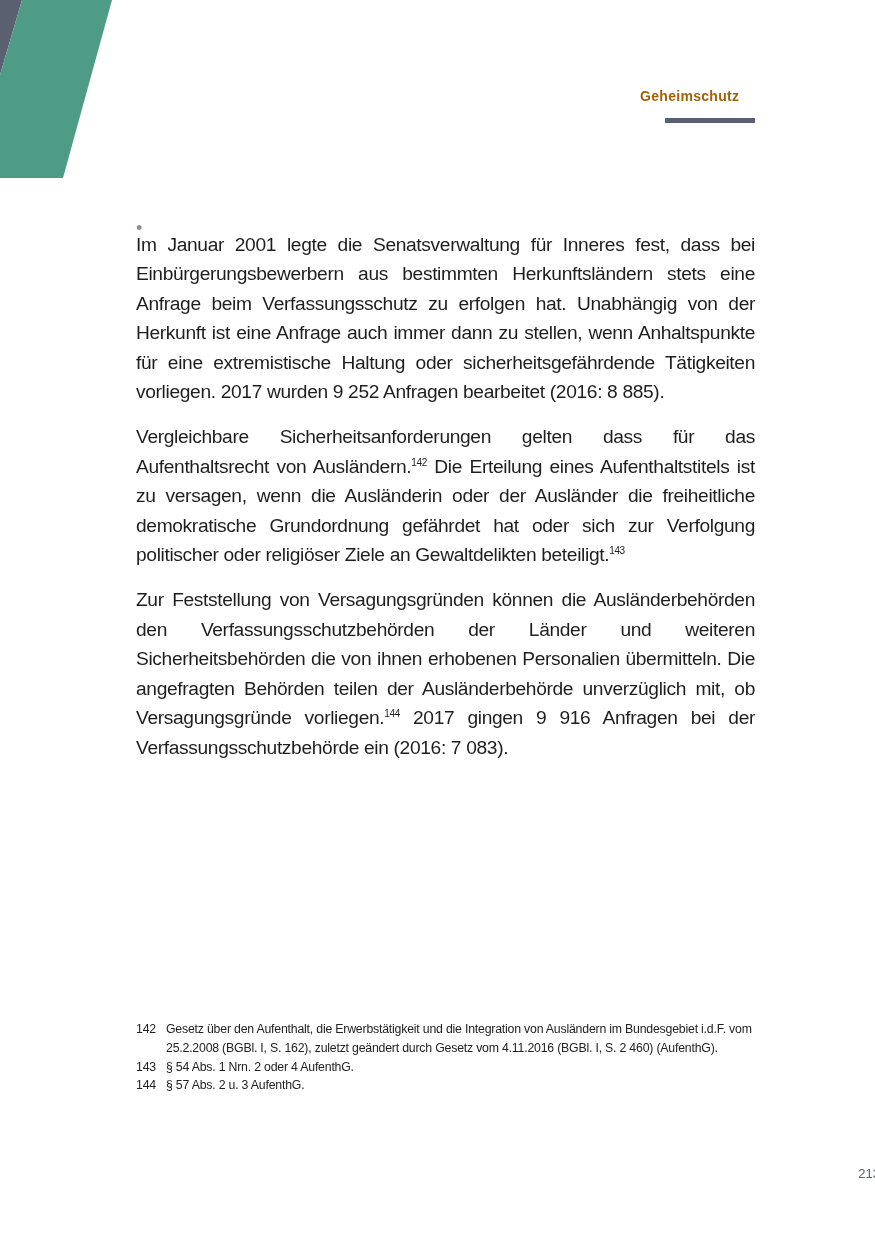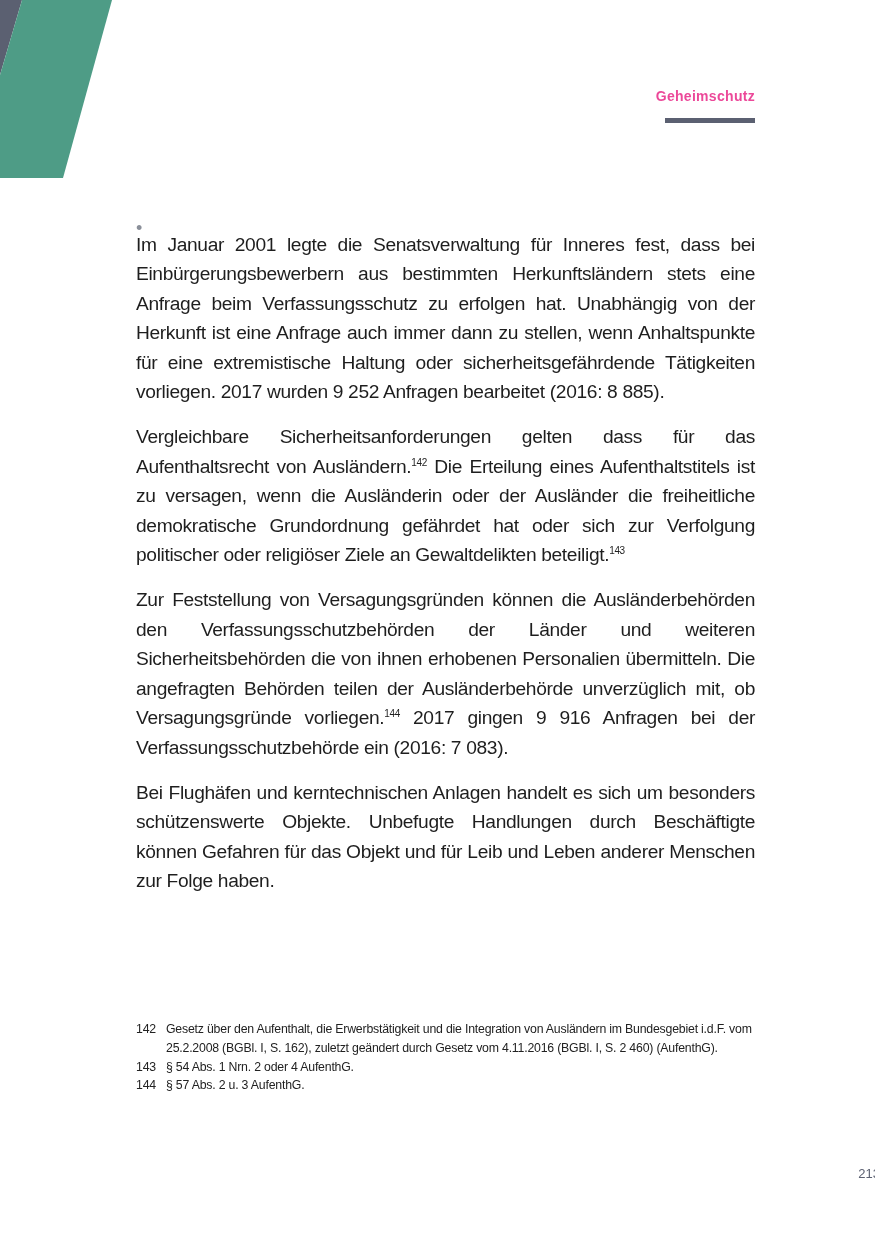--- a/index.html
+++ b/index.html
@@ -1,20 +1,20 @@
 <!DOCTYPE html>
 <html><head>
 <meta charset="utf-8">
 <style>
   html, body { margin: 0; padding: 0; background: #ffffff; }
   body { width: 875px; height: 1241px; position: relative; overflow: hidden;
          font-family: "Liberation Sans", sans-serif; color: #1e1e1e; }
   .deco { position: absolute; left: 0; top: 0; width: 120px; height: 180px; }
-  .running-head { position: absolute; left: 640px; top: 88px; width: 115px; text-align: right;
-                  font-size: 14px; font-weight: bold; color: #ec4899; letter-spacing: 0.3px; }
+  .running-head { position: absolute; left: 640px; top: 88px; width: 115px; text-align: left;
+                  font-size: 14px; font-weight: bold; color: #a16207; letter-spacing: 0.3px; }
   .head-rule { position: absolute; left: 665px; top: 118px; width: 90px; height: 5px; background: #5b6071; }
   .body { position: absolute; left: 136px; top: 214px; width: 619px; font-size: 19.2px;
           line-height: 29.4px; text-align: justify; letter-spacing: -0.35px; }
   .body p { margin: 8px 0 16px 0; }
   .bullet { position: relative; padding-left: 23px; margin-bottom: 16px; }
   .bullet-dot { position: absolute; left: 0; top: 0; color: #8a8f99; font-size: 18px; }
   sup { font-size: 10px; line-height: 0; vertical-align: 7px; }
   .footnotes { position: absolute; left: 136px; top: 1020px; width: 619px; font-size: 12.3px;
                line-height: 18.8px; letter-spacing: -0.2px; color: #222; }
   .fn { display: flex; }
@@ -44,23 +44,20 @@
   </p>
 
   <p>
     <span>Vergleichbare Sicherheitsanforderungen gelten dass für das Aufenthaltsrecht von Ausländern.</span><sup>142</sup><span> Die Erteilung eines Aufenthaltstitels ist zu versagen, wenn die Ausländerin oder der Ausländer die freiheitliche demokratische Grundordnung gefährdet hat oder sich zur Verfolgung politischer oder religiöser Ziele an Gewaltdelikten beteiligt.</span><sup>143</sup>
   </p>
 
   <p>
     <span>Zur Feststellung von Versagungsgründen können die Ausländerbehörden den Verfassungsschutzbehörden der Länder und weiteren Sicherheitsbehörden die von ihnen erhobenen Personalien übermitteln. Die angefragten Behörden teilen der Ausländerbehörde unverzüglich mit, ob Versagungsgründe vorliegen.</span><sup>144</sup><span> 2017 gingen 9 916 Anfragen bei der Verfassungsschutzbehörde ein (2016: 7 083).</span>
   </p>
 
-  <p>
-    <span>Bei Flughäfen und kerntechnischen Anlagen handelt es sich um besonders schützenswerte Objekte. Unbefugte Handlungen durch Beschäftigte können Gefahren für das Objekt und für Leib und Leben anderer Menschen zur Folge haben.</span>
-  </p>
 </div>
 
 <div class="footnotes">
   <div class="fn">
     <span class="fn-num">142</span>
     <span class="fn-text">Gesetz über den Aufenthalt, die Erwerbstätigkeit und die Integration von Ausländern im Bundesgebiet i.d.F. vom 25.2.2008 (BGBl. I, S. 162), zuletzt geändert durch Gesetz vom 4.11.2016 (BGBl. I, S. 2 460) (AufenthG).</span>
   </div>
   <div class="fn">
     <span class="fn-num">143</span>
     <span class="fn-text">§ 54 Abs. 1 Nrn. 2 oder 4 AufenthG.</span>

